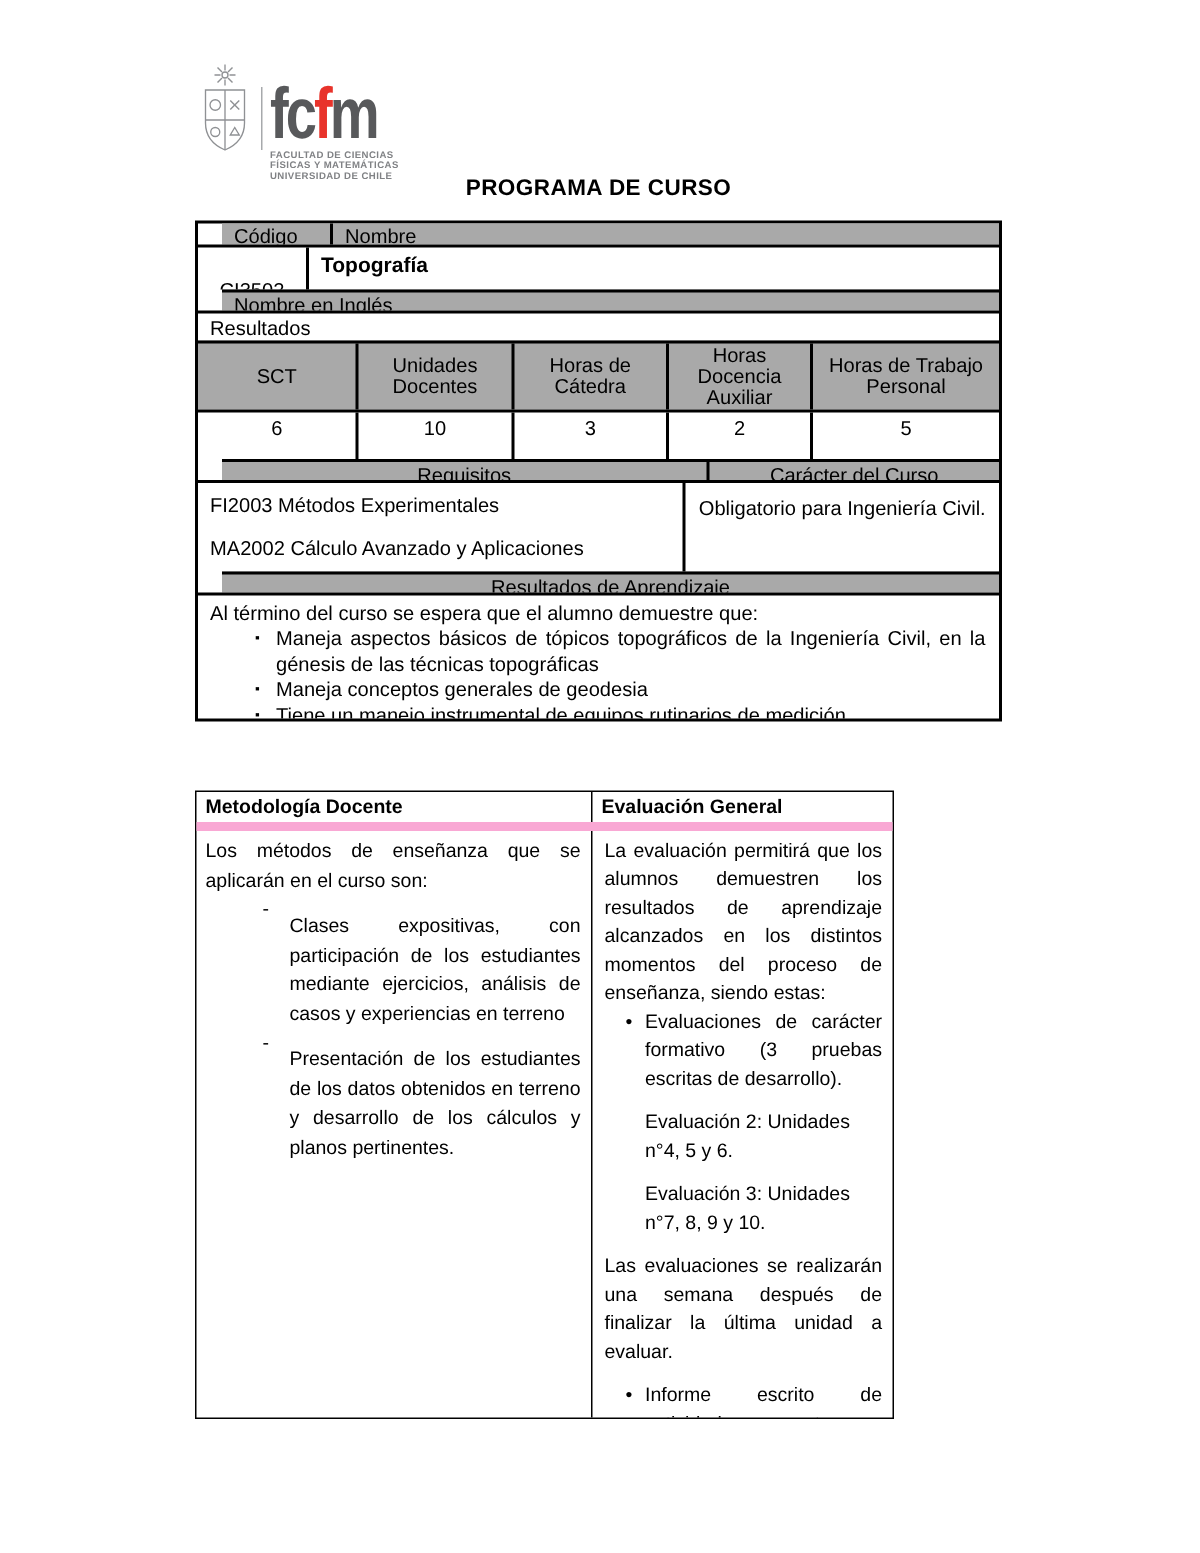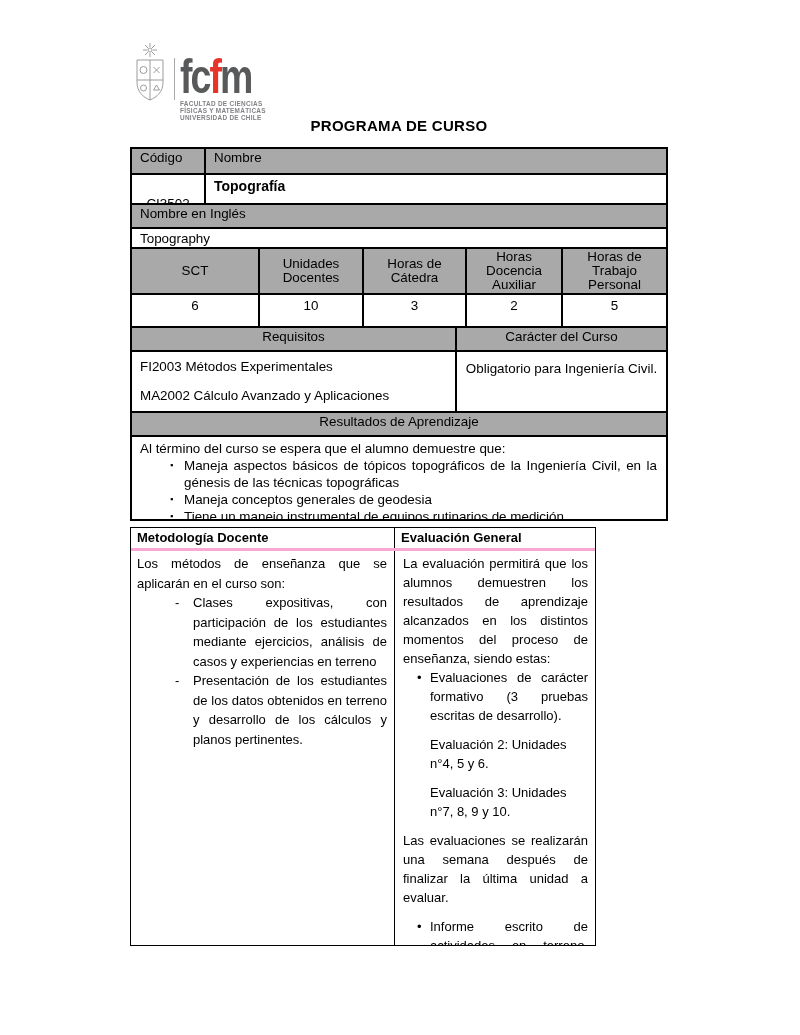--- a/index.html
+++ b/index.html
@@ -31,64 +31,64 @@
     font-size:13.4px; }
   .t1 .row { display:flex; border-top:2px solid #000; }
   .t1 .row:first-child { border-top:none; }
   .t1 .cell { border-left:2px solid #000; overflow:hidden; }
   .t1 .cell:first-child { border-left:none; }
   .gray { background:#a9a9a9; }
   .pl8 { padding-left:8px; }
   .vcenter { display:flex; align-items:center; }
   .hcenter { justify-content:center; text-align:center; }
 
-  .r-h19 { height:24px; line-height:18px; }
+  .r-h19 { height:14px; line-height:18px;margin-left:16px; }
   .r-h30 { height:30px; }
   .r-h20 { height:20px; line-height:19px; }
   .r-h46 { height:46px; }
   .r-h33 { height:33px; }
   .r-h61 { height:61px; }
   .r-h84 { height:84px; }
 
   .c-code { width:72px; }
   .c-grow { flex:1; }
   .bold { font-weight:bold; }
   .codecell { width:72px; text-align:center; padding-top:21px; }
   .namecell { flex:1; padding:3px 8px 0 8px; font-size:14px; }
 
   .credit-h { line-height:14px; font-size:13.4px; padding:1px 4px; }
-  .cw1{width:126px;} .cw2{width:104px;} .cw3{width:103px;} .cw4{width:96px;} .cw5{flex:1;}
+  .cw1{width:105px;} .cw2{width:104px;} .cw3{width:103px;} .cw4{width:96px;} .cw5{flex:1;}
   .credit-v { text-align:center; padding-top:3px; }
 
   .req-cell { width:323px; padding:6px 8px 0 8px; line-height:18px; }
   .req-cell p + p { margin-top:11px; }
   .car-cell { flex:1; text-align:center; padding:6px 6px 0 6px; line-height:21px; }
 
   .res-cell { flex:1; padding:3px 9px 0 8px; line-height:17px; }
   .res-cell .intro { text-align:left; }
   .bullet-li { display:flex; margin-left:30px; }
   .bullet-li .mark { flex:0 0 14px; font-size:9px; }
   .bullet-li .txt { flex:1; text-align:justify; }
 
   
   .t2 { position:absolute; left:130px; top:527px; width:466px; border:1px solid #000;
     font-size:13px; }
-  .t2 .row { display:flex; border-top:3px solid #f9a8d4; }
+  .t2 .row { display:flex; border-top:6px solid #f9a8d4; }
   .t2 .row:first-child { border-top:none; }
   .t2 .cell { border-left:1px solid #000; overflow:hidden; }
   .t2 .cell:first-child { border-left:none; }
   .t2 .hdr { height:20px; line-height:19px; font-weight:bold; padding-left:6px; }
   .t2 .hc1 { width:263px; } .t2 .hc2 { flex:1; }
   .t2 .body { height:397px; }
   .met-cell { width:263px; padding:3px 7px 0 6px; line-height:19.5px; }
   .eva-cell { flex:1; padding:3px 7px 0 8px; line-height:19px; }
   .just { text-align:justify; }
   .dash-li { display:flex; margin-left:38px; }
   .dash-li .mark { flex:0 0 18px; }
-  .dash-li .txt { flex:1; text-align:justify; }
+  .dash-li .txt { flex:1; text-align:justify;margin-top:11px; }
   .dot-li { display:flex; margin-left:14px; }
   .dot-li .mark { flex:0 0 13px; }
   .dot-li .txt { flex:1; text-align:justify; }
   .eval-line { margin:10px 0 0 27px; }
   .mt10 { margin-top:10px; }
 </style>
 </head>
 <body>
 
 <div class="page">
@@ -136,21 +136,21 @@
     <div class="row r-h30">
       <div class="cell codecell">CI3502</div>
       <div class="cell namecell bold">Topografía</div>
     </div>
 
     <div class="row r-h19 gray">
       <div class="cell c-grow pl8">Nombre en Inglés</div>
     </div>
 
     <div class="row r-h20">
-      <div class="cell c-grow pl8">Topography</div>
+      <div class="cell c-grow pl8">Resultados</div>
     </div>
 
     <div class="row r-h46 gray">
       <div class="cell cw1 vcenter hcenter credit-h">SCT</div>
       <div class="cell cw2 vcenter hcenter credit-h">Unidades Docentes</div>
       <div class="cell cw3 vcenter hcenter credit-h">Horas de Cátedra</div>
       <div class="cell cw4 vcenter hcenter credit-h">Horas Docencia Auxiliar</div>
       <div class="cell cw5 vcenter hcenter credit-h">Horas de Trabajo Personal</div>
     </div>
 

